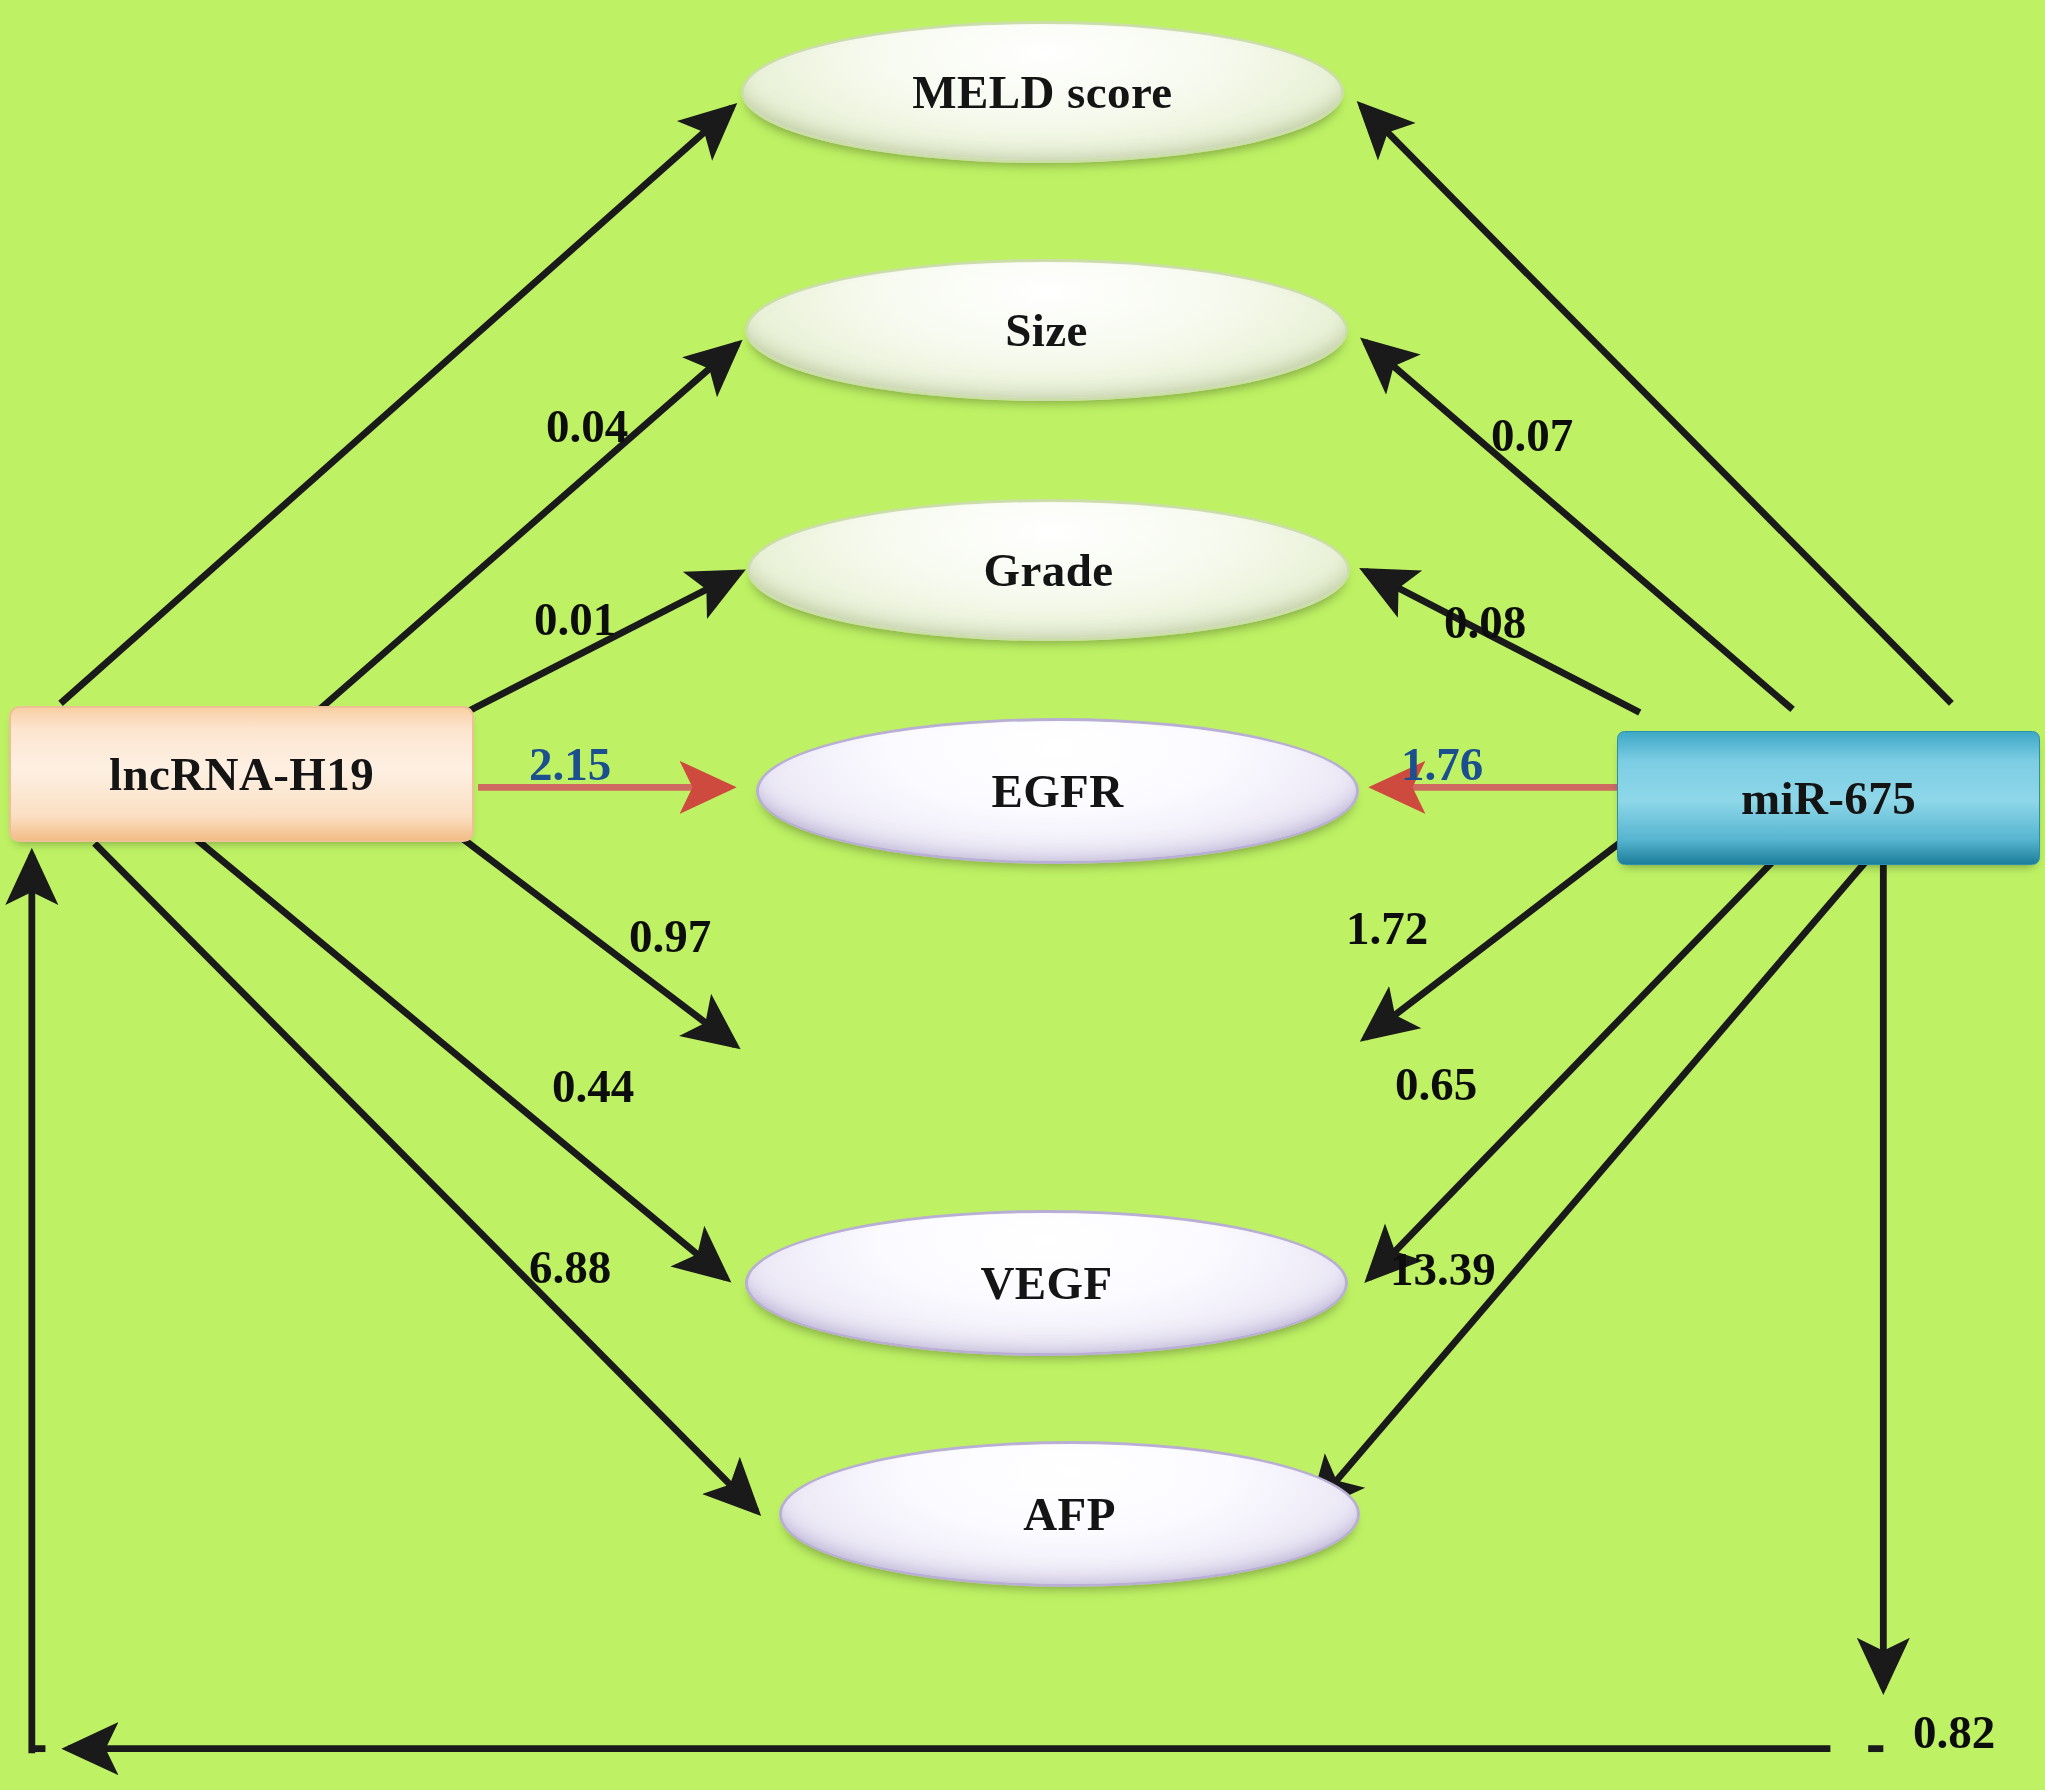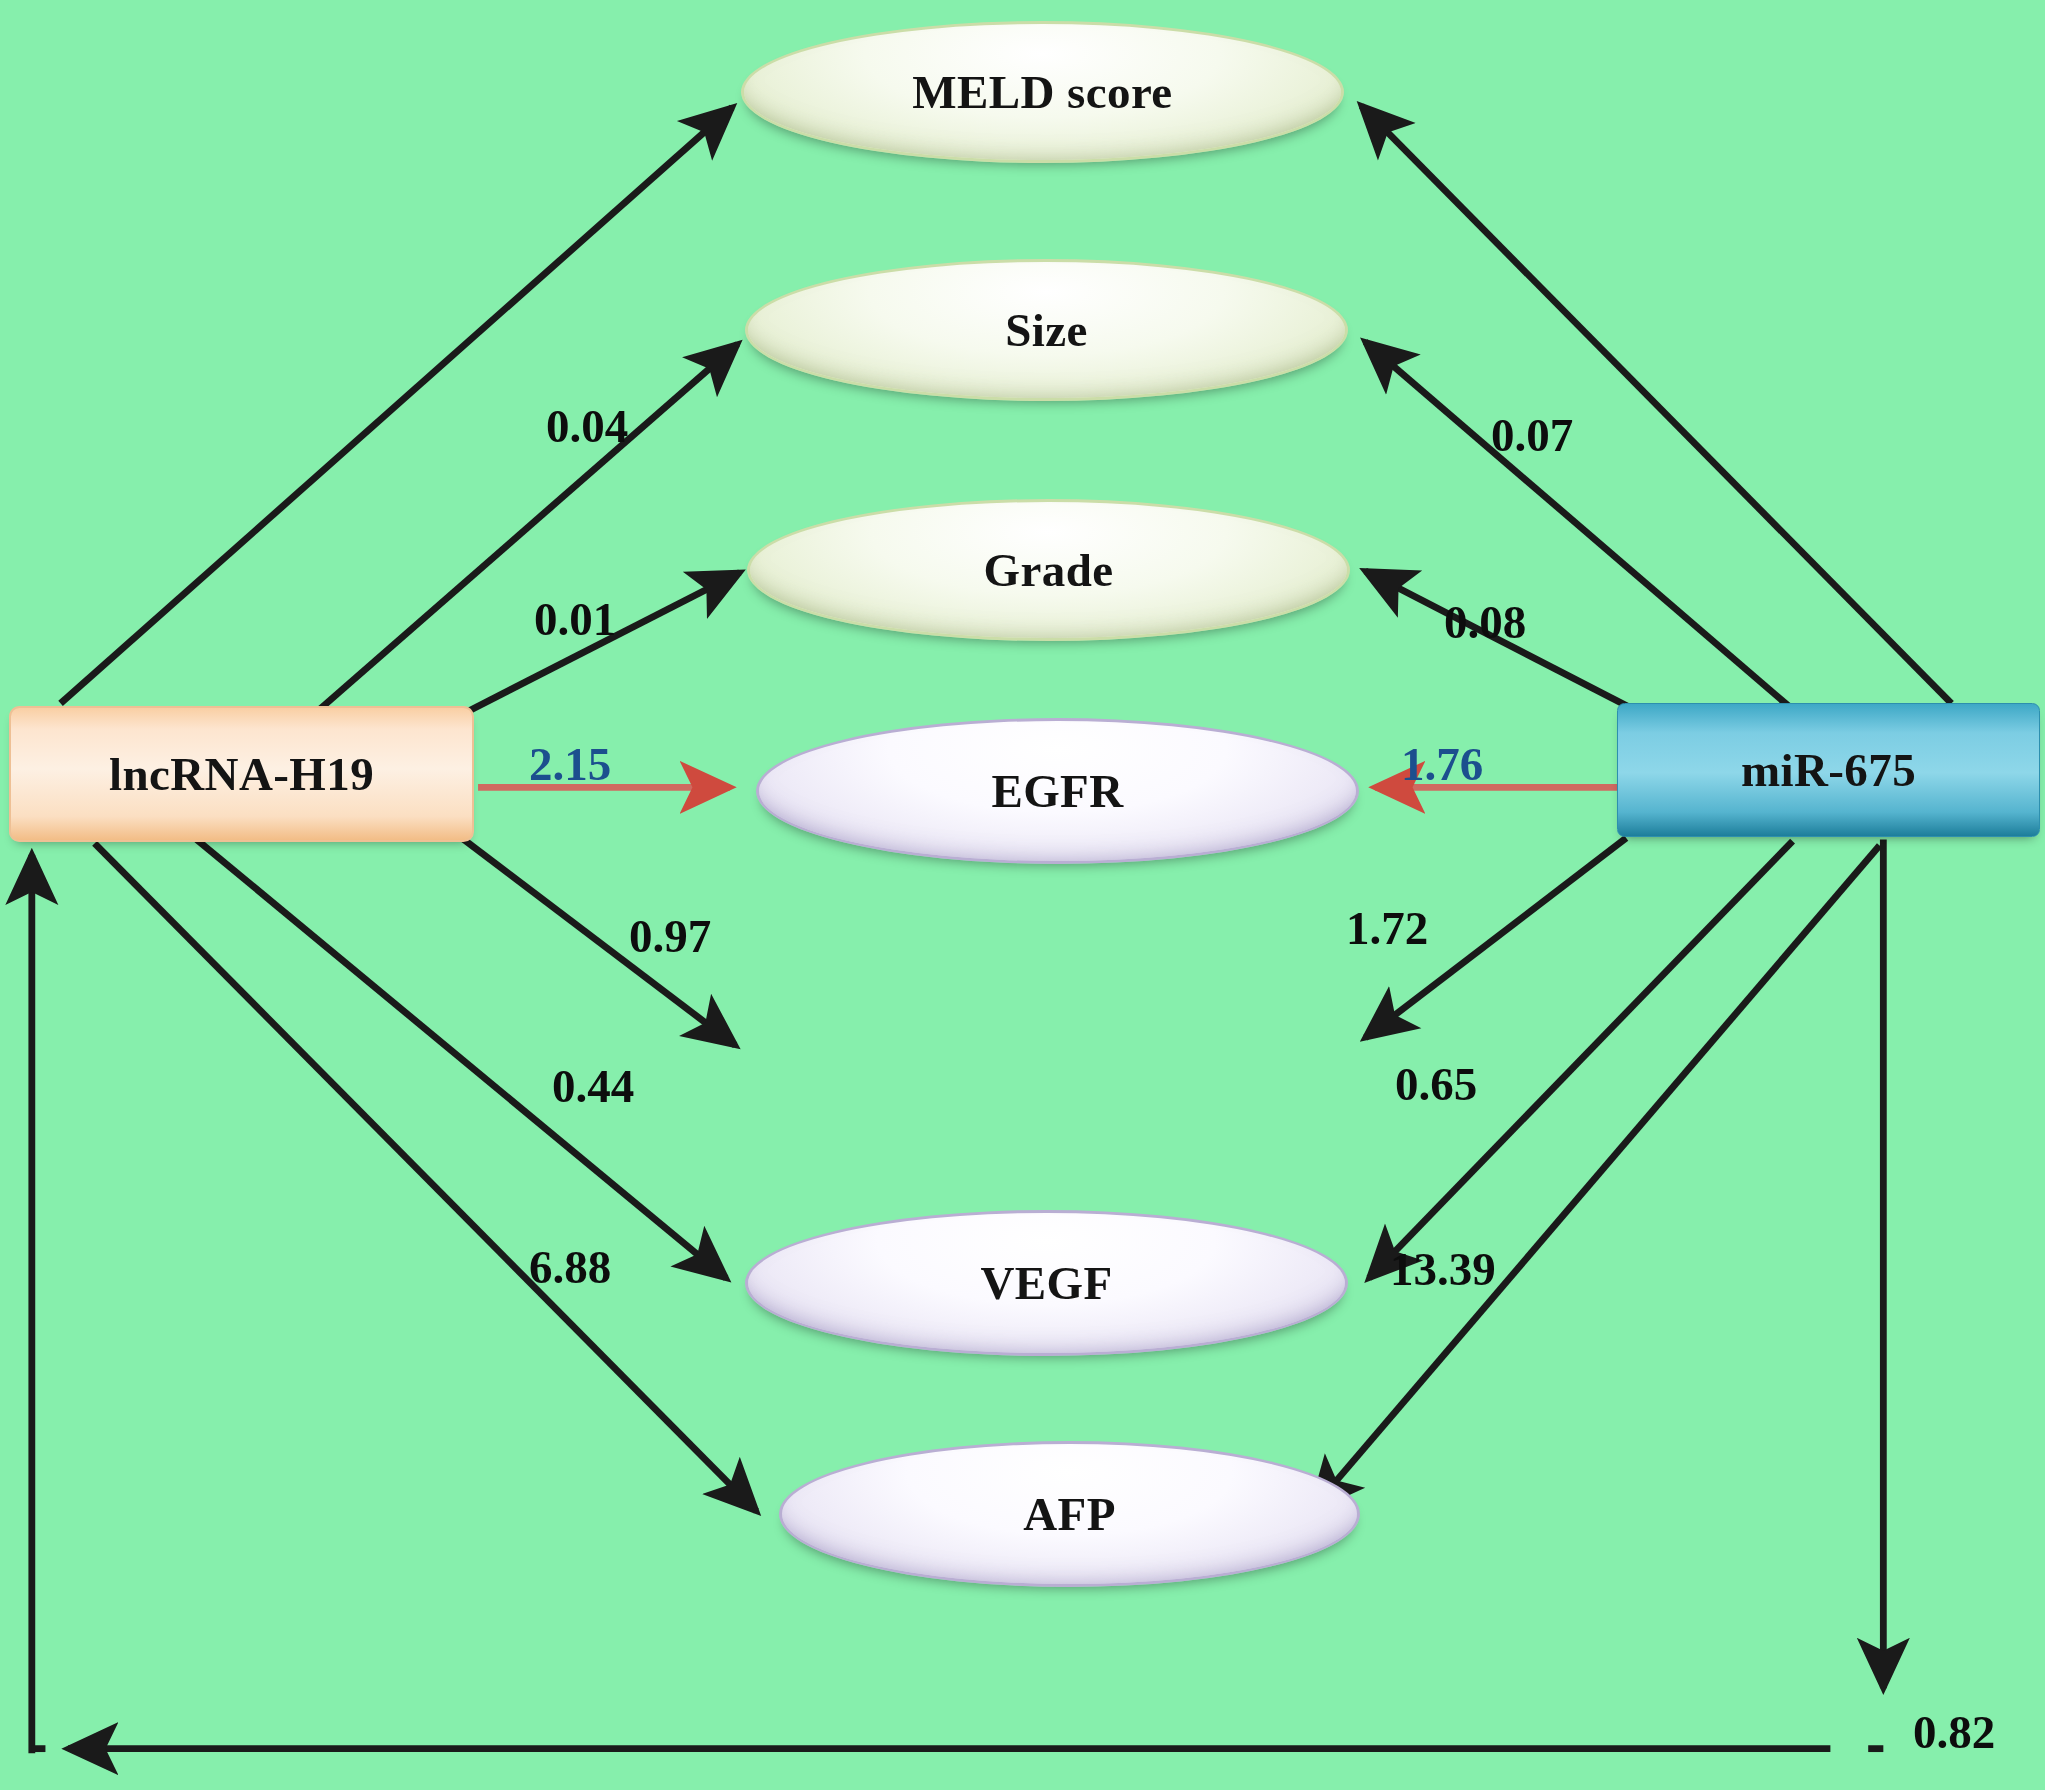--- a/index.html
+++ b/index.html
@@ -1,17 +1,17 @@
 <!DOCTYPE html>
 <html style="font-size:12px"><head>
 <meta charset="utf-8">
 <style>
   html,body{margin:0;padding:0;background:#ffffff;}
   body{font-family:"Liberation Serif", serif;}
-  #stage{position:relative;width:2046px;height:1791px;background:#86efac;overflow:hidden;}
+  #stage{position:relative;width:2046px;height:1791px;background:#bef264;overflow:hidden;}
   svg#wires{position:absolute;left:0;top:0;width:2046px;height:1791px;}
 
   .node{position:absolute;display:flex;align-items:center;justify-content:center;
         text-align:center;color:#141414;font-weight:bold;letter-spacing:0.4px;}
 
   
   .ell-green{
     border-radius:50%;
     background:radial-gradient(ellipse at 50% 22%, #ffffff 0%, #f6faee 42%, #e6efd2 78%, #d3e2b4 100%);
     border:3px solid #cbdda8;
@@ -115,21 +115,21 @@
   </div>
 
   <div class="node ell-purple" style="left:779px;top:1441px;width:575px;height:140px;">
     <span>AFP</span>
   </div>
 
   <div class="node box-orange" style="left:9px;top:706px;width:461px;height:132px;">
     <span>lncRNA-H19</span>
   </div>
 
-  <div class="node box-teal" style="left:1617px;top:703px;width:421px;height:132px;">
+  <div class="node box-teal" style="left:1617px;top:731px;width:421px;height:132px;">
     <span>miR-675</span>
   </div>
 
   <div class="elabel" style="left:546px;top:399px;">0.04</div>
 
   <div class="elabel" style="left:534px;top:592px;">0.01</div>
 
   <div class="elabel blue" style="left:529px;top:737px;">2.15</div>
 
   <div class="elabel" style="left:629px;top:909px;">0.97</div>

